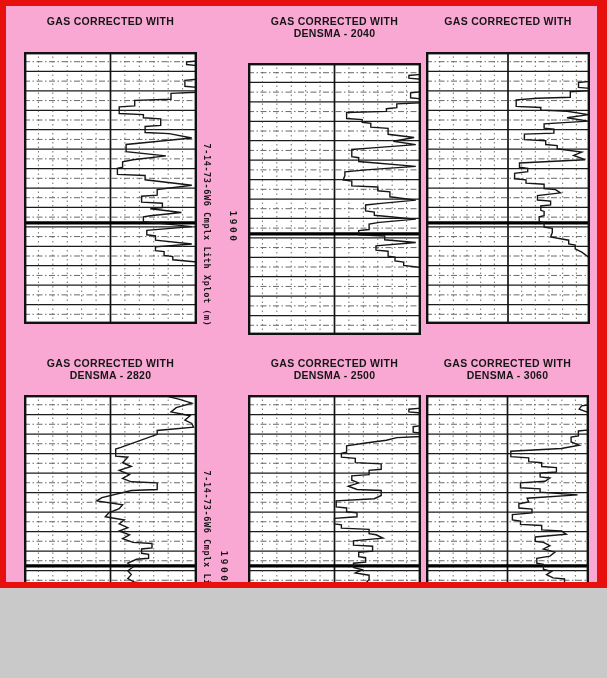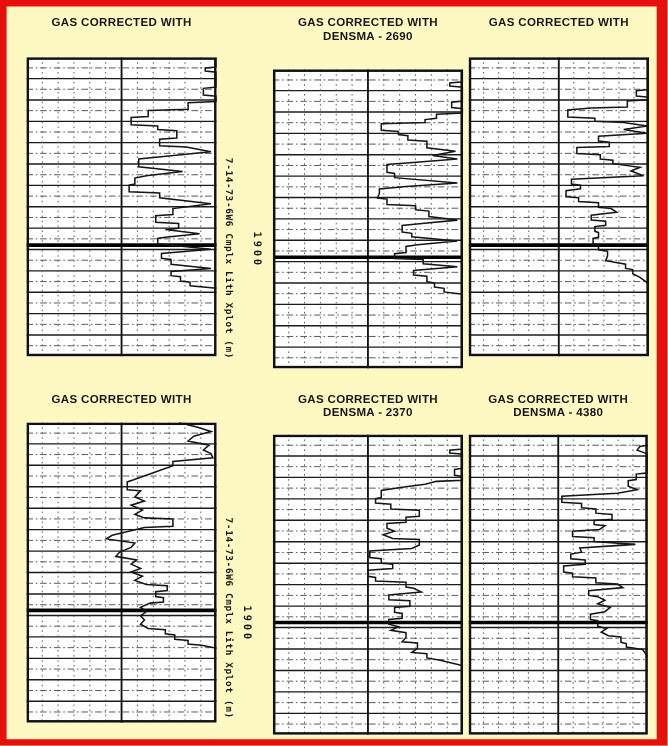--- a/index.html
+++ b/index.html
@@ -1,20 +1,20 @@
 <!DOCTYPE html>
 <html><head>
 <meta charset="utf-8">
 <style>
   html,body{margin:0;padding:0;background:#c9c9c9;}
   .page{
     position:relative;
-    width:607px;height:678px;
+    width:607px;height:588px;
     box-sizing:border-box;
-    background:#fef9c3;
+    background:#f9a8d4;
     border:6px solid #e8100c;
     border-right-width:10px;
     overflow:hidden;
     font-family:"Liberation Sans", sans-serif;
   }
   .panel{position:absolute;}
   .panel-title{
     text-align:center;
     font-weight:700;
     font-size:10.5px;
@@ -86,21 +86,21 @@
           <line x1="158.58" y1="0" x2="158.58" y2="272" stroke="#585858" stroke-width="0.85" stroke-dasharray="1.5 3"></line>
           <line x1="0" y1="170.82" x2="173" y2="170.82" stroke="#000" stroke-width="3.3"></line>
           <polyline points="173.0,0.0 173.0,9.0 162.6,9.8 162.6,12.5 173.0,13.6 173.0,27.2 160.9,28.3 160.9,34.3 173.0,35.4 173.0,40.3 147.0,41.3 147.0,47.3 110.7,48.4 110.7,53.9 95.2,54.9 95.2,61.5 119.4,62.6 119.4,65.8 136.7,66.9 136.7,73.4 121.1,74.5 121.1,80.5 145.3,81.6 167.8,86.0 124.6,90.3 102.1,92.5 102.1,99.6 141.9,103.9 109.0,107.7 98.6,109.9 98.6,115.3 93.4,116.4 93.4,122.4 121.1,123.5 121.1,127.8 167.8,133.3 133.2,137.6 133.2,143.1 117.6,144.2 117.6,150.1 138.4,151.2 138.4,155.6 126.3,156.7 157.4,160.5 126.3,163.7 119.4,164.8 119.4,169.7 167.8,174.6 122.8,178.4 122.8,182.8 131.5,183.9 131.5,188.2 167.8,192.0 131.5,194.8 131.5,198.6 140.1,199.6 140.1,203.5 148.8,204.5 148.8,207.8 173.0,210.0" fill="none" stroke="#161616" stroke-width="1.4" stroke-linejoin="miter"></polyline>
           <rect x="1.2" y="1.2" width="170.6" height="269.6" fill="none" stroke="#111" stroke-width="2.4"></rect>
         </svg>
     </div>
 
     <div class="panel" style="left: 242px; top: 10px; width: 173px;">
       <div class="panel-title">
         <div>GAS CORRECTED WITH</div>
-        <div>DENSMA - 2690</div>
+        <div>DENSMA - 2040</div>
       </div>
       <svg class="plot" xmlns="http://www.w3.org/2000/svg" width="173" height="272" viewBox="0 0 173 272" style="margin-top: 24px;">
           <line x1="0" y1="9.71" x2="173" y2="9.71" stroke="#585858" stroke-width="0.9" stroke-dasharray="6 2.5 1.5 2.5"></line>
           <line x1="0" y1="19.43" x2="173" y2="19.43" stroke="#1b1b1b" stroke-width="1.25"></line>
           <line x1="0" y1="29.14" x2="173" y2="29.14" stroke="#585858" stroke-width="0.9" stroke-dasharray="6 2.5 1.5 2.5"></line>
           <line x1="0" y1="38.86" x2="173" y2="38.86" stroke="#1b1b1b" stroke-width="1.25"></line>
           <line x1="0" y1="48.57" x2="173" y2="48.57" stroke="#585858" stroke-width="0.9" stroke-dasharray="6 2.5 1.5 2.5"></line>
           <line x1="0" y1="58.29" x2="173" y2="58.29" stroke="#1b1b1b" stroke-width="1.25"></line>
           <line x1="0" y1="68.00" x2="173" y2="68.00" stroke="#585858" stroke-width="0.9" stroke-dasharray="6 2.5 1.5 2.5"></line>
           <line x1="0" y1="77.71" x2="173" y2="77.71" stroke="#1b1b1b" stroke-width="1.25"></line>
@@ -185,20 +185,21 @@
           <line x1="150.33" y1="0" x2="150.33" y2="272" stroke="#585858" stroke-width="0.85" stroke-dasharray="1.5 3"></line>
           <line x1="0" y1="170.82" x2="164" y2="170.82" stroke="#000" stroke-width="3.3"></line>
           <polyline points="164.0,0.0 164.0,29.4 152.5,30.5 152.5,35.4 164.0,36.4 164.0,38.6 144.3,39.7 144.3,45.2 111.5,46.2 90.2,47.9 90.2,54.4 114.8,55.5 114.8,58.2 141.0,59.3 162.4,62.6 141.0,65.8 162.4,69.1 118.1,71.8 118.1,76.2 127.9,77.2 127.9,81.1 98.4,82.1 98.4,87.6 119.7,88.7 119.7,92.5 131.2,93.6 131.2,96.8 155.8,100.1 147.6,103.4 159.1,107.7 93.5,111.0 93.5,115.3 101.7,116.4 101.7,119.7 88.6,121.3 88.6,126.8 100.0,127.8 100.0,131.1 118.1,132.2 118.1,136.5 129.6,137.6 134.5,140.9 111.5,143.6 111.5,148.0 124.6,149.1 124.6,152.9 114.8,154.0 114.8,158.3 118.1,159.4 118.1,163.7 113.2,164.8 113.2,169.7 118.1,170.8 118.1,175.2 126.3,176.3 126.3,180.6 124.6,185.0 142.7,188.2 142.7,192.0 149.2,193.1 149.2,196.9 155.8,200.2 164.0,206.2" fill="none" stroke="#161616" stroke-width="1.4" stroke-linejoin="miter"></polyline>
           <rect x="1.2" y="1.2" width="161.6" height="269.6" fill="none" stroke="#111" stroke-width="2.4"></rect>
         </svg>
     </div>
 
     <div class="panel" style="left: 18px; top: 352px; width: 173px;">
       <div class="panel-title">
         <div>GAS CORRECTED WITH</div>
+        <div>DENSMA - 2820</div>
       </div>
       <svg class="plot" xmlns="http://www.w3.org/2000/svg" width="173" height="273" viewBox="0 0 173 273" style="margin-top: 14px;">
           <line x1="0" y1="9.75" x2="173" y2="9.75" stroke="#585858" stroke-width="0.9" stroke-dasharray="6 2.5 1.5 2.5"></line>
           <line x1="0" y1="19.50" x2="173" y2="19.50" stroke="#1b1b1b" stroke-width="1.25"></line>
           <line x1="0" y1="29.25" x2="173" y2="29.25" stroke="#585858" stroke-width="0.9" stroke-dasharray="6 2.5 1.5 2.5"></line>
           <line x1="0" y1="39.00" x2="173" y2="39.00" stroke="#1b1b1b" stroke-width="1.25"></line>
           <line x1="0" y1="48.75" x2="173" y2="48.75" stroke="#585858" stroke-width="0.9" stroke-dasharray="6 2.5 1.5 2.5"></line>
           <line x1="0" y1="58.50" x2="173" y2="58.50" stroke="#1b1b1b" stroke-width="1.25"></line>
           <line x1="0" y1="68.25" x2="173" y2="68.25" stroke="#585858" stroke-width="0.9" stroke-dasharray="6 2.5 1.5 2.5"></line>
           <line x1="0" y1="78.00" x2="173" y2="78.00" stroke="#1b1b1b" stroke-width="1.25"></line>
@@ -234,21 +235,21 @@
           <line x1="158.58" y1="0" x2="158.58" y2="273" stroke="#585858" stroke-width="0.85" stroke-dasharray="1.5 3"></line>
           <line x1="0" y1="170.90" x2="173" y2="170.90" stroke="#000" stroke-width="3.3"></line>
           <polyline points="138.4,0.0 155.7,4.4 167.8,8.2 152.2,12.6 147.0,16.9 166.1,20.7 160.9,25.1 167.8,28.4 169.5,32.2 133.2,35.5 133.2,39.3 96.9,52.4 91.7,54.1 91.7,61.2 103.8,62.2 98.6,67.7 107.3,71.5 95.2,75.3 105.5,79.7 98.6,83.5 107.3,86.8 133.2,87.9 133.2,94.5 107.3,95.5 77.9,102.6 72.7,105.9 98.6,109.7 95.2,113.6 84.8,117.9 81.3,121.8 100.3,125.0 95.2,128.9 103.8,132.7 95.2,136.0 105.5,139.8 98.6,143.6 109.0,147.4 128.0,148.5 128.0,152.9 117.6,154.0 117.6,158.3 124.6,159.4 124.6,163.3 112.5,164.3 103.8,168.2 109.0,172.0 103.8,175.8 107.3,179.6 103.8,183.5 110.7,187.3 126.3,188.4 126.3,192.2 134.9,193.3 134.9,197.1 147.0,198.2 147.0,201.5 159.2,202.6 173.0,205.3" fill="none" stroke="#161616" stroke-width="1.4" stroke-linejoin="miter"></polyline>
           <rect x="1.2" y="1.2" width="170.6" height="270.6" fill="none" stroke="#111" stroke-width="2.4"></rect>
         </svg>
     </div>
 
     <div class="panel" style="left: 242px; top: 352px; width: 173px;">
       <div class="panel-title">
         <div>GAS CORRECTED WITH</div>
-        <div>DENSMA - 2370</div>
+        <div>DENSMA - 2500</div>
       </div>
       <svg class="plot" xmlns="http://www.w3.org/2000/svg" width="173" height="273" viewBox="0 0 173 273" style="margin-top: 14px;">
           <line x1="0" y1="9.75" x2="173" y2="9.75" stroke="#585858" stroke-width="0.9" stroke-dasharray="6 2.5 1.5 2.5"></line>
           <line x1="0" y1="19.50" x2="173" y2="19.50" stroke="#1b1b1b" stroke-width="1.25"></line>
           <line x1="0" y1="29.25" x2="173" y2="29.25" stroke="#585858" stroke-width="0.9" stroke-dasharray="6 2.5 1.5 2.5"></line>
           <line x1="0" y1="39.00" x2="173" y2="39.00" stroke="#1b1b1b" stroke-width="1.25"></line>
           <line x1="0" y1="48.75" x2="173" y2="48.75" stroke="#585858" stroke-width="0.9" stroke-dasharray="6 2.5 1.5 2.5"></line>
           <line x1="0" y1="58.50" x2="173" y2="58.50" stroke="#1b1b1b" stroke-width="1.25"></line>
           <line x1="0" y1="68.25" x2="173" y2="68.25" stroke="#585858" stroke-width="0.9" stroke-dasharray="6 2.5 1.5 2.5"></line>
           <line x1="0" y1="78.00" x2="173" y2="78.00" stroke="#1b1b1b" stroke-width="1.25"></line>
@@ -284,21 +285,21 @@
           <line x1="158.58" y1="0" x2="158.58" y2="273" stroke="#585858" stroke-width="0.85" stroke-dasharray="1.5 3"></line>
           <line x1="0" y1="170.90" x2="173" y2="170.90" stroke="#000" stroke-width="3.3"></line>
           <polyline points="173.0,13.1 160.9,14.2 160.9,16.9 173.0,18.0 173.0,30.6 165.2,31.7 165.2,37.1 173.0,38.2 173.0,41.5 148.8,42.6 138.4,45.3 117.6,48.0 98.6,50.8 98.6,57.3 93.4,58.4 93.4,62.2 107.3,63.3 107.3,67.7 133.2,68.8 133.2,74.3 121.1,75.3 121.1,79.7 103.8,80.8 103.8,85.2 110.7,87.9 100.3,91.2 109.0,94.5 133.2,95.5 133.2,100.5 126.3,103.7 88.2,105.9 88.2,111.9 98.6,113.0 98.6,116.8 109.0,117.9 109.0,121.8 86.5,123.4 86.5,128.9 93.4,129.9 93.4,133.2 121.1,134.3 121.1,138.7 128.0,139.8 134.9,143.1 105.5,145.8 105.5,150.2 124.6,151.2 124.6,156.2 110.7,157.2 110.7,161.6 117.6,162.7 117.6,167.1 105.5,168.2 105.5,172.5 114.2,174.7 107.3,178.0 121.1,180.2 121.1,184.5 117.6,188.4 131.5,189.5 131.5,194.4 126.3,198.2 140.1,199.3 140.1,203.1 152.2,205.3 173.0,210.2" fill="none" stroke="#161616" stroke-width="1.4" stroke-linejoin="miter"></polyline>
           <rect x="1.2" y="1.2" width="170.6" height="270.6" fill="none" stroke="#111" stroke-width="2.4"></rect>
         </svg>
     </div>
 
     <div class="panel" style="left: 420px; top: 352px; width: 163px;">
       <div class="panel-title">
         <div>GAS CORRECTED WITH</div>
-        <div>DENSMA - 4380</div>
+        <div>DENSMA - 3060</div>
       </div>
       <svg class="plot" xmlns="http://www.w3.org/2000/svg" width="163" height="273" viewBox="0 0 163 273" style="margin-top: 14px;">
           <line x1="0" y1="9.75" x2="163" y2="9.75" stroke="#585858" stroke-width="0.9" stroke-dasharray="6 2.5 1.5 2.5"></line>
           <line x1="0" y1="19.50" x2="163" y2="19.50" stroke="#1b1b1b" stroke-width="1.25"></line>
           <line x1="0" y1="29.25" x2="163" y2="29.25" stroke="#585858" stroke-width="0.9" stroke-dasharray="6 2.5 1.5 2.5"></line>
           <line x1="0" y1="39.00" x2="163" y2="39.00" stroke="#1b1b1b" stroke-width="1.25"></line>
           <line x1="0" y1="48.75" x2="163" y2="48.75" stroke="#585858" stroke-width="0.9" stroke-dasharray="6 2.5 1.5 2.5"></line>
           <line x1="0" y1="58.50" x2="163" y2="58.50" stroke="#1b1b1b" stroke-width="1.25"></line>
           <line x1="0" y1="68.25" x2="163" y2="68.25" stroke="#585858" stroke-width="0.9" stroke-dasharray="6 2.5 1.5 2.5"></line>
           <line x1="0" y1="78.00" x2="163" y2="78.00" stroke="#1b1b1b" stroke-width="1.25"></line>

